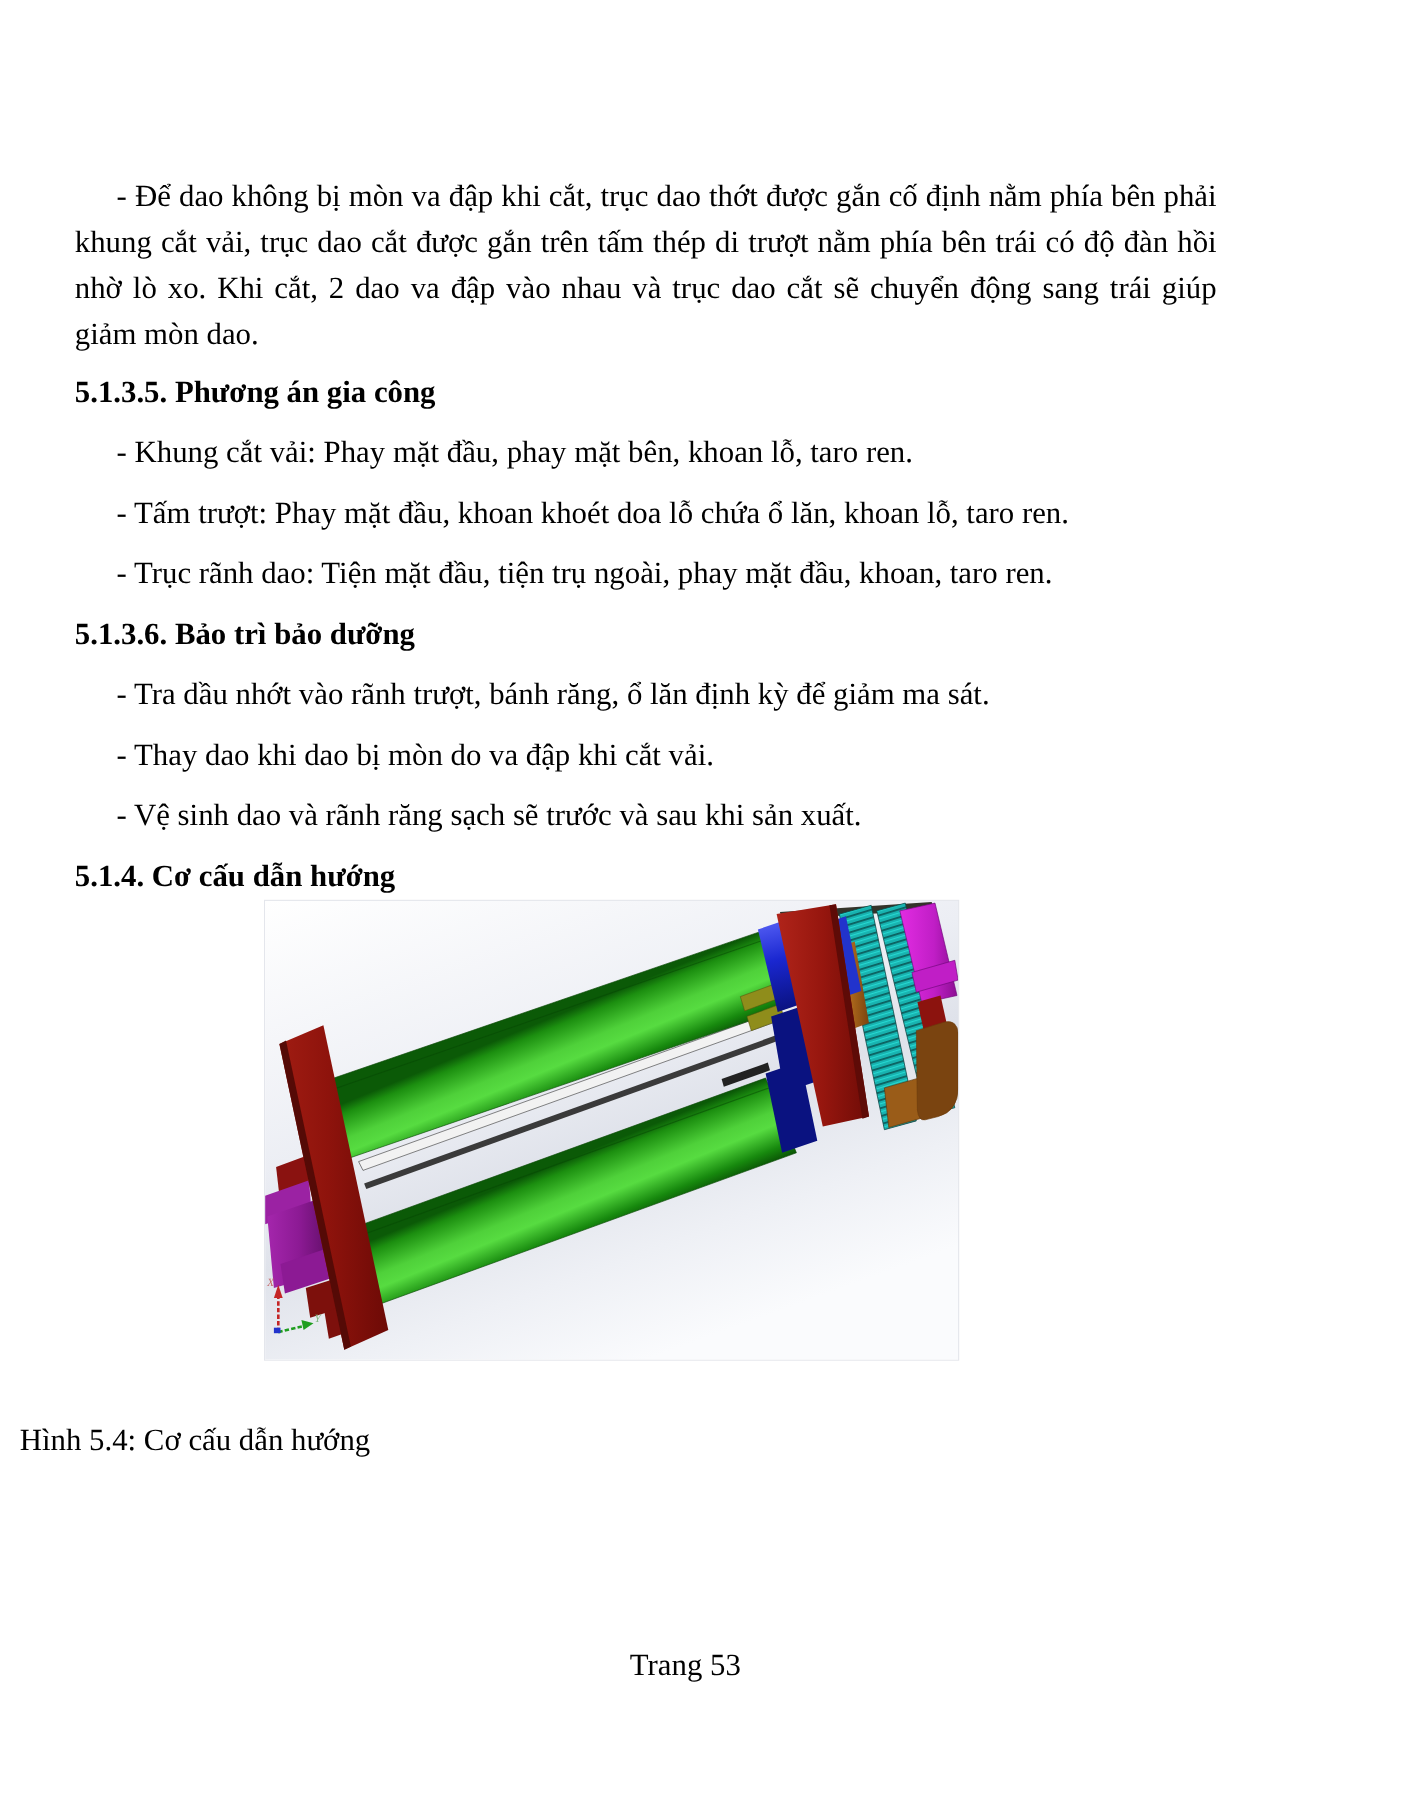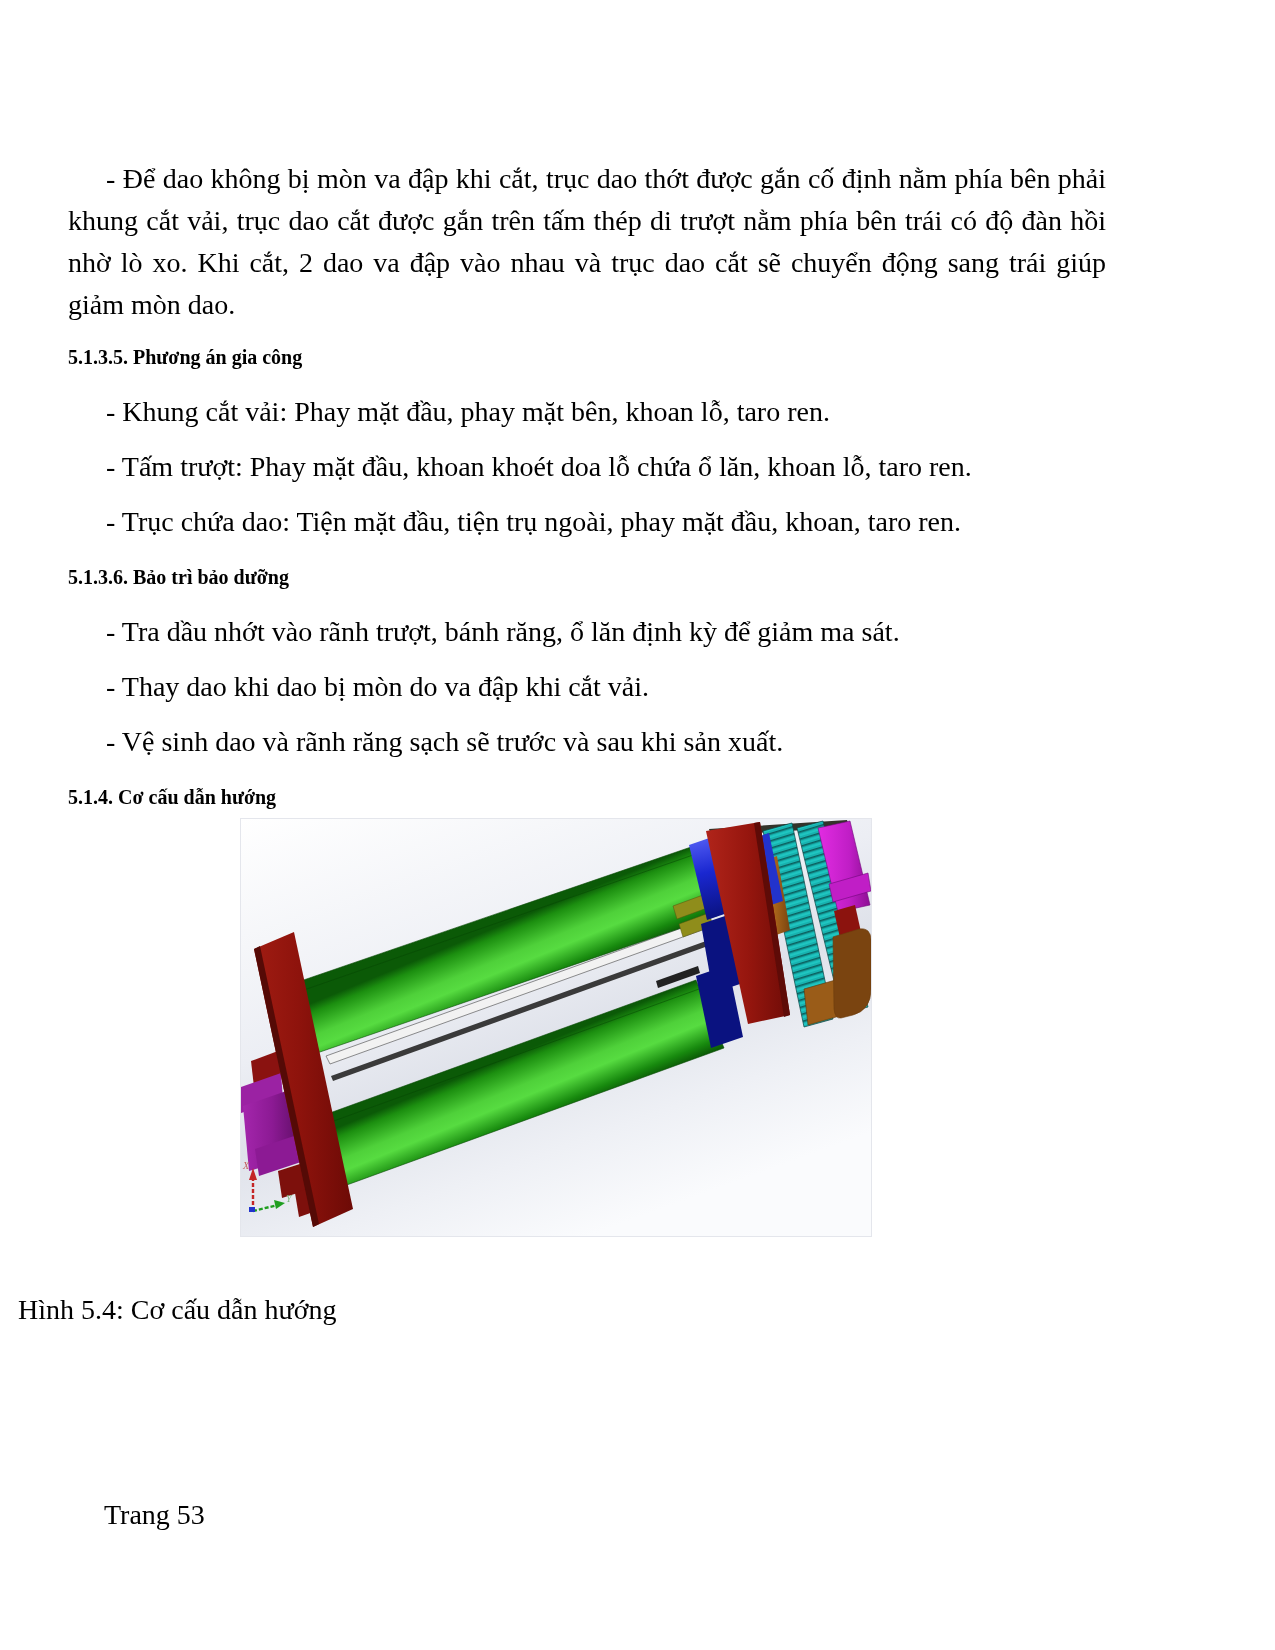--- a/index.html
+++ b/index.html
@@ -5,50 +5,50 @@
   html,body{margin:0;padding:0;background:#ffffff;}
   .page{
     width:1275px;height:1650px;background:#ffffff;position:relative;overflow:hidden;
     font-family:"Liberation Serif","DejaVu Serif",serif;color:#000;
   }
   .content{padding:158px 169px 0 68px;}
   p.body-par{
     font-size:28px;line-height:42px;margin:0;text-align:justify;text-indent:38px;
   }
   h2.sec{
-    font-size:20px;line-height:42px;font-weight:bold;margin:10px 0 13px 0;
+    font-size:28px;line-height:42px;font-weight:bold;margin:10px 0 13px 0;
   }
   .bullet{
     font-size:28px;line-height:42px;margin:13px 0;padding-left:38px;
   }
   .figure{
     width:630px;height:417px;margin:-13px 0 0 172px;border:1px solid #e4e6ec;
   }
   .figure svg{display:block;}
   .caption{
     font-size:28px;line-height:42px;margin:52px 0 0 0;
     position:relative;left:-50px;
   }
   .pagenum{
-    font-size:28px;line-height:42px;margin:163px 0 0 0;text-align:left;
+    font-size:28px;line-height:42px;margin:163px 0 0 0;text-align:center;
     position:relative;left:36px;
   }
 </style>
 </head>
 <body>
 
 <div class="page">
   <div class="content">
 
     <p class="body-par">- Để dao không bị mòn va đập khi cắt, trục dao thớt được gắn cố định nằm phía bên phải khung cắt vải, trục dao cắt được gắn trên tấm thép di trượt nằm phía bên trái có độ đàn hồi nhờ lò xo. Khi cắt, 2 dao va đập vào nhau và trục dao cắt sẽ chuyển động sang trái giúp giảm mòn dao.</p>
 
     <h2 class="sec">5.1.3.5. Phương án gia công</h2>
     <div class="bullet">- Khung cắt vải: Phay mặt đầu, phay mặt bên, khoan lỗ, taro ren.</div>
     <div class="bullet">- Tấm trượt: Phay mặt đầu, khoan khoét doa lỗ chứa ổ lăn, khoan lỗ, taro ren.</div>
-    <div class="bullet">- Trục chứa dao: Tiện mặt đầu, tiện trụ ngoài, phay mặt đầu, khoan, taro ren.</div>
+    <div class="bullet">- Trục rãnh dao: Tiện mặt đầu, tiện trụ ngoài, phay mặt đầu, khoan, taro ren.</div>
 
     <h2 class="sec">5.1.3.6. Bảo trì bảo dưỡng</h2>
     <div class="bullet">- Tra dầu nhớt vào rãnh trượt, bánh răng, ổ lăn định kỳ để giảm ma sát.</div>
     <div class="bullet">- Thay dao khi dao bị mòn do va đập khi cắt vải.</div>
     <div class="bullet">- Vệ sinh dao và rãnh răng sạch sẽ trước và sau khi sản xuất.</div>
 
     <h2 class="sec">5.1.4. Cơ cấu dẫn hướng</h2>
 
     <div class="figure">
       <svg width="630" height="417" viewBox="0 0 630 417" xmlns="http://www.w3.org/2000/svg">

